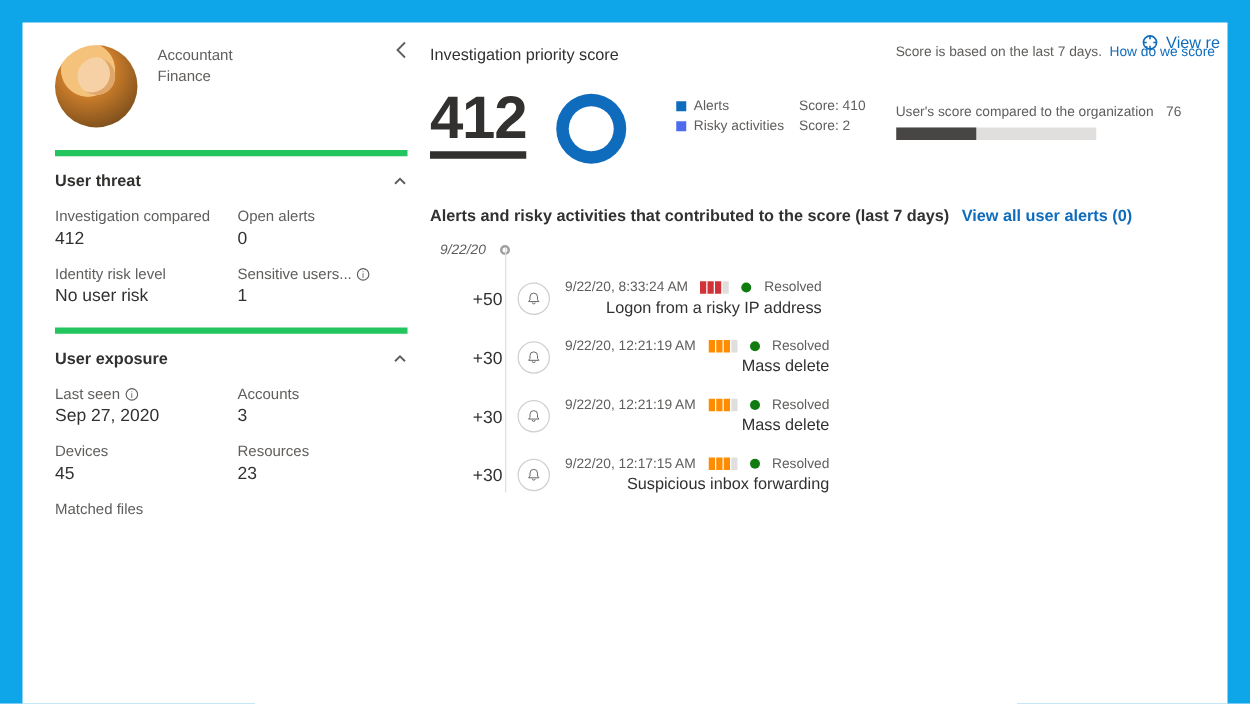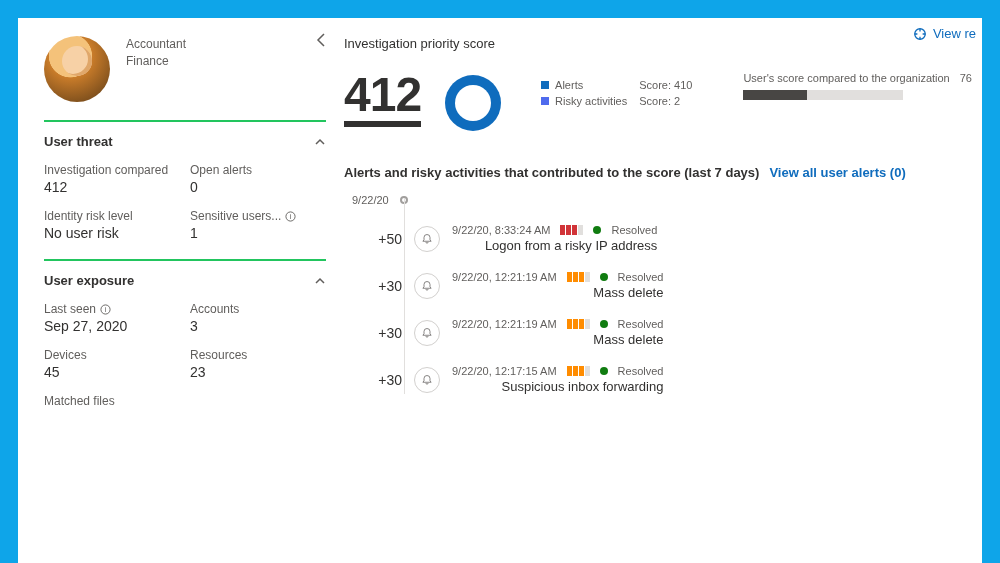--- a/index.html
+++ b/index.html
@@ -14,21 +14,21 @@
   .left { width: 300px; flex: 0 0 300px; padding-right: 18px; }
   .main { flex: 1; padding: 0 10px 0 0; overflow: hidden; }
 
   .profile { display: flex; gap: 16px; align-items: flex-start; position: relative; }
   .avatar { width: 66px; height: 66px; border-radius: 50%; background: radial-gradient(circle at 40% 30%, #f4c27a 0%, #f4c27a 35%, #c97c2a 36%, #5a3a16 100%); position: relative; overflow: hidden; }
   .avatar::after { content:""; position:absolute; left:18px; top:10px; width:30px; height:30px; border-radius:50%; background:#f7d1a6; box-shadow: inset -4px -2px 0 #e0a76a; }
   .pname { font-size: 18px; font-weight: 700; }
   .psub { font-size: 12px; color: #605e5c; line-height: 1.4; }
   .back-chevron { position: absolute; top: -4px; right: -4px; width: 16px; height: 16px; }
 
-  .section { border-top: 2px solid #22c55e; margin-top: 18px; padding-top: 12px; }
+  .section { border-top: 5px solid #22c55e; margin-top: 18px; padding-top: 12px; }
   .section-header { display: flex; justify-content: space-between; align-items: center; cursor: pointer; }
   .section-title { font-weight: 600; font-size: 13px; }
   .chev { width: 12px; height: 12px; }
 
   .grid { display: grid; grid-template-columns: 1fr 1fr; gap: 14px 10px; margin-top: 14px; }
   .metric-label { font-size: 12px; color: #605e5c; display: flex; align-items: center; gap: 4px; }
   .metric-value { font-size: 14px; font-weight: 400; margin-top: 2px; }
   .info-icon { width: 11px; height: 11px; }
 
   .main h3 { font-size: 13px; font-weight: 400; margin-bottom: 20px; }
@@ -44,21 +44,21 @@
   .score-note a, .link { color:#0f6cbd; text-decoration:none; cursor:pointer; }
 
   .compare { margin-top:6px; }
   .compare-label { font-size:11px; color:#605e5c; display:flex; gap:10px; }
   .compare-bar { height:10px; margin-top:6px; width:160px; position:relative; background:#e1dfdd; }
   .compare-fill { position:absolute; left:0; top:0; bottom:0; width:40%; background:#484644; }
 
   .alerts-heading { margin-top: 34px; font-size: 13px; font-weight: 600; display:flex; gap:10px; align-items:baseline; }
 
   .timeline { margin-top: 18px; position: relative; padding-left: 24px; }
-  .timeline-date { font-size: 11px; color:#605e5c; position:absolute; left:8px; top:-4px; }
+  .timeline-date { font-size: 11px; color:#605e5c; position:absolute; left:8px; top:-4px;font-style:italic; }
   .timeline .axis { position:absolute; left:60px; top:0; bottom:0; width:1px; background:#e1dfdd; }
   .timeline .tick { position:absolute; left:56px; top:-2px; width:8px; height:8px; border-radius:50%; background:#fff; border:2px solid #a19f9d; }
 
   .tl-row { display:flex; align-items:center; gap:12px; margin:18px 0 0 0; }
   .tl-score { width:34px; text-align:right; font-size:14px; color:#323130; }
   .tl-node { width:26px; height:26px; border-radius:50%; background:#fff; border:1px solid #d2d0ce; display:flex; align-items:center; justify-content:center; position:relative; z-index:1; }
   .bell { width:12px; height:12px; }
   .tl-body { display:flex; flex-direction:column; }
   .tl-meta { display:flex; align-items:center; gap:10px; font-size:11px; color:#605e5c; }
   .sev { display:flex; gap:1px; }
@@ -189,20 +189,24 @@
                     </div>
               </div>
               <div class="legend legend-scores">
                 <div>Score: 410</div>
                 <div>Score: 2</div>
               </div>
             </div>
           </div>
         </div>
         <div style="margin-left:auto; text-align:left;">
+          <div class="score-note">
+            <span>Score is based on the last 7 days.</span>
+            <span class="link">How do we score</span>
+          </div>
           <div class="compare" style="margin-top:36px;">
             <div class="compare-label">
               <span>User's score compared to the organization</span>
               <span>76</span>
             </div>
             <div class="compare-bar">
                   <div class="compare-fill"></div>
                 </div>
           </div>
         </div>

